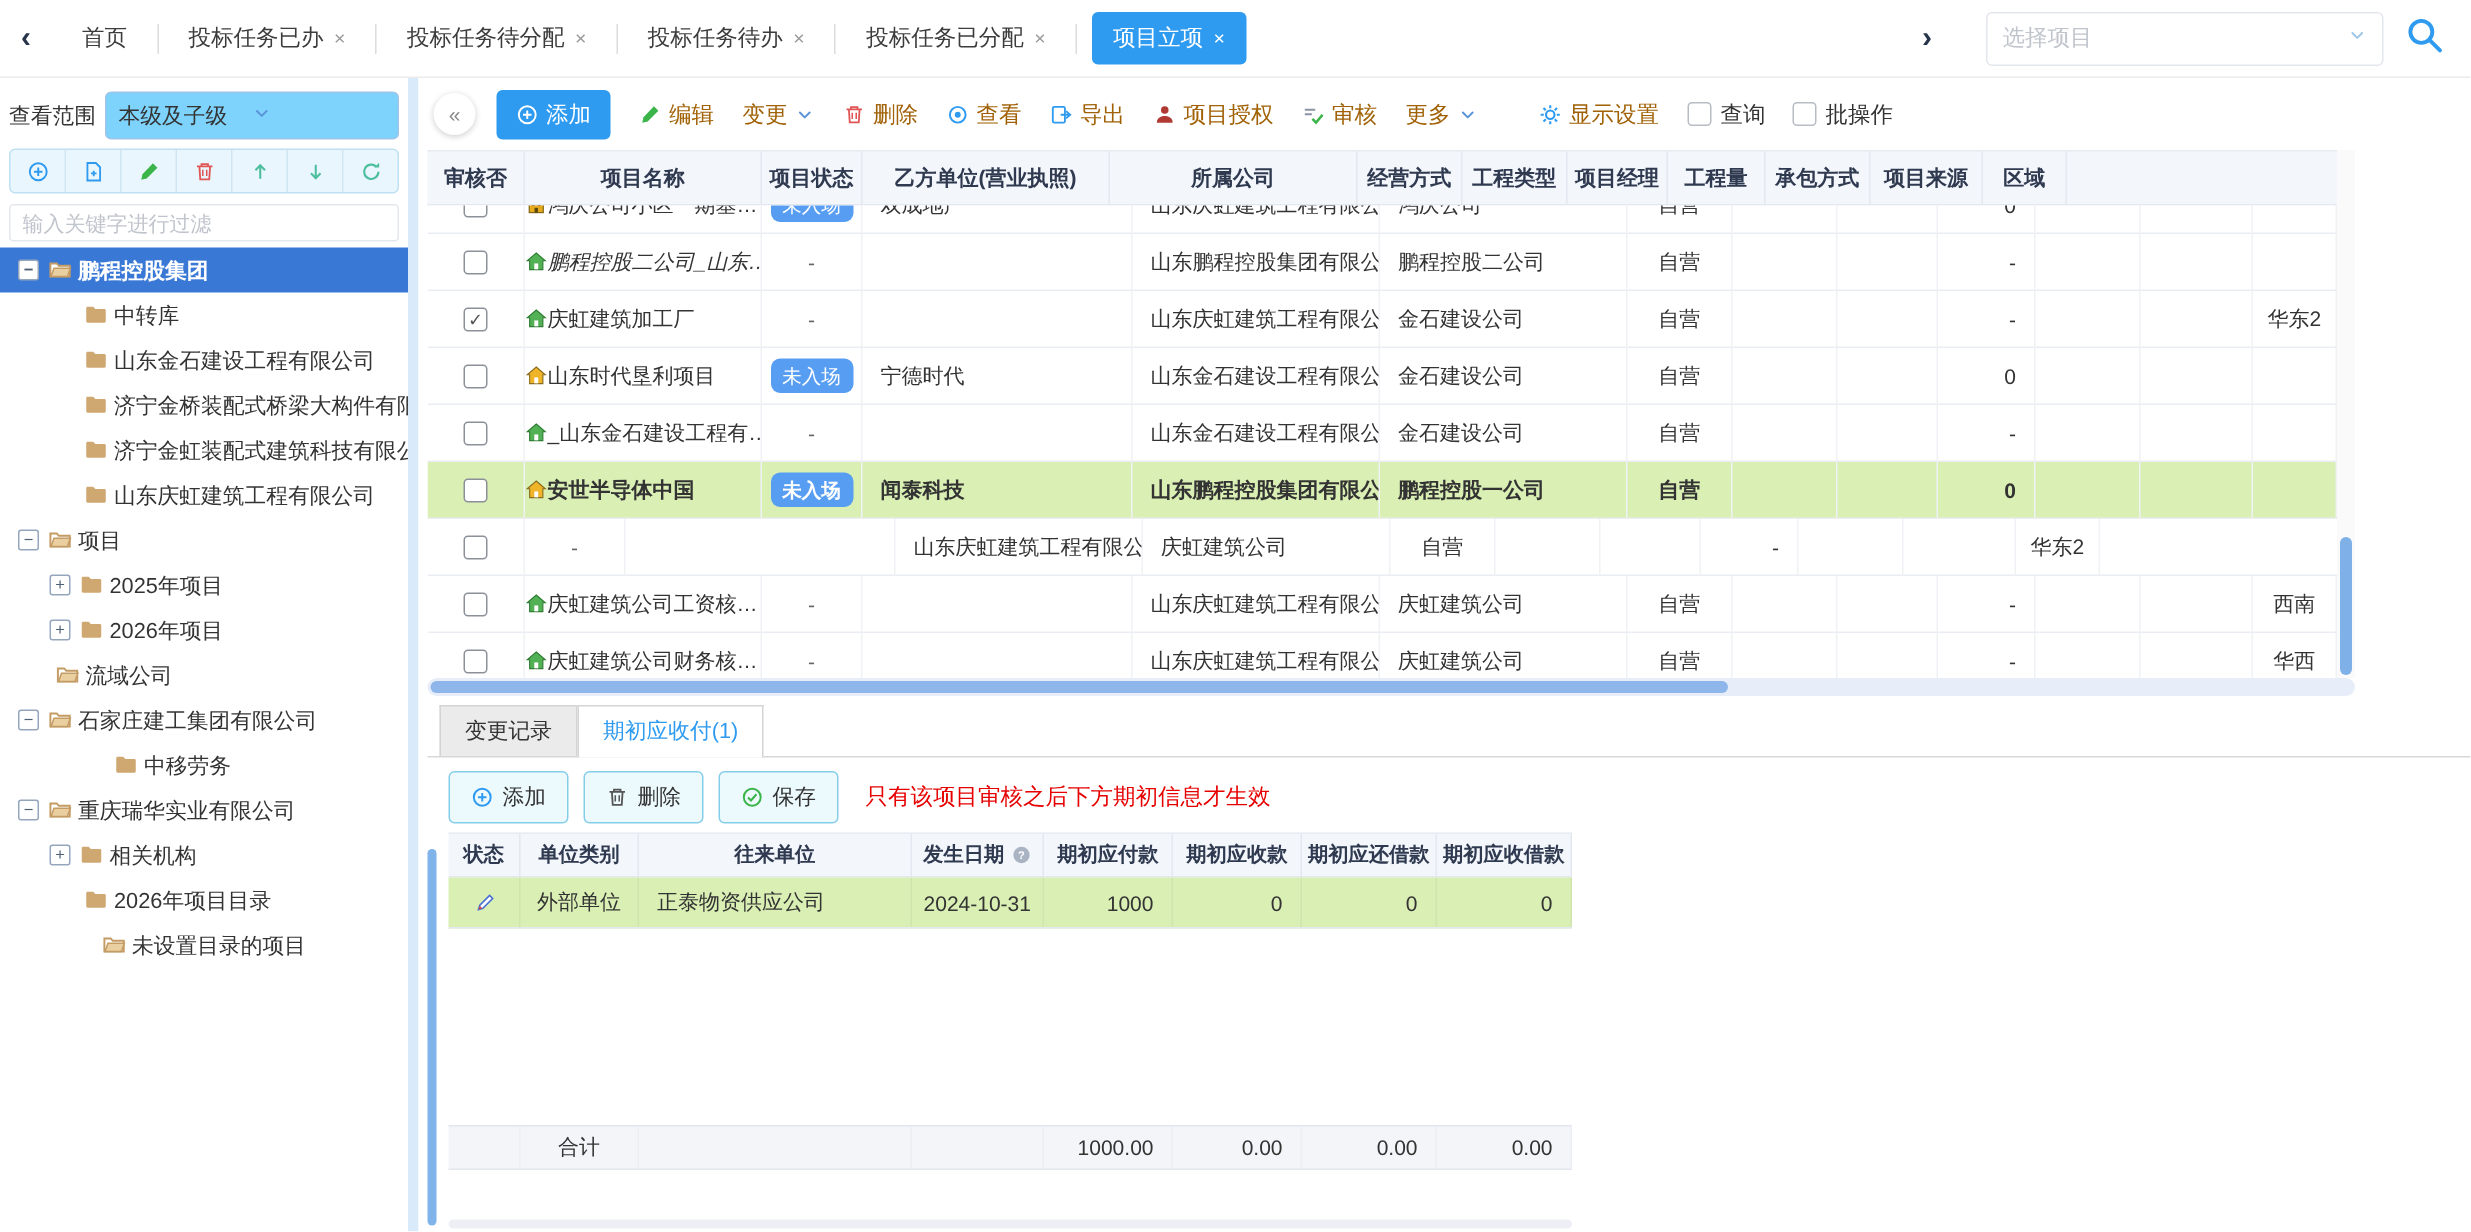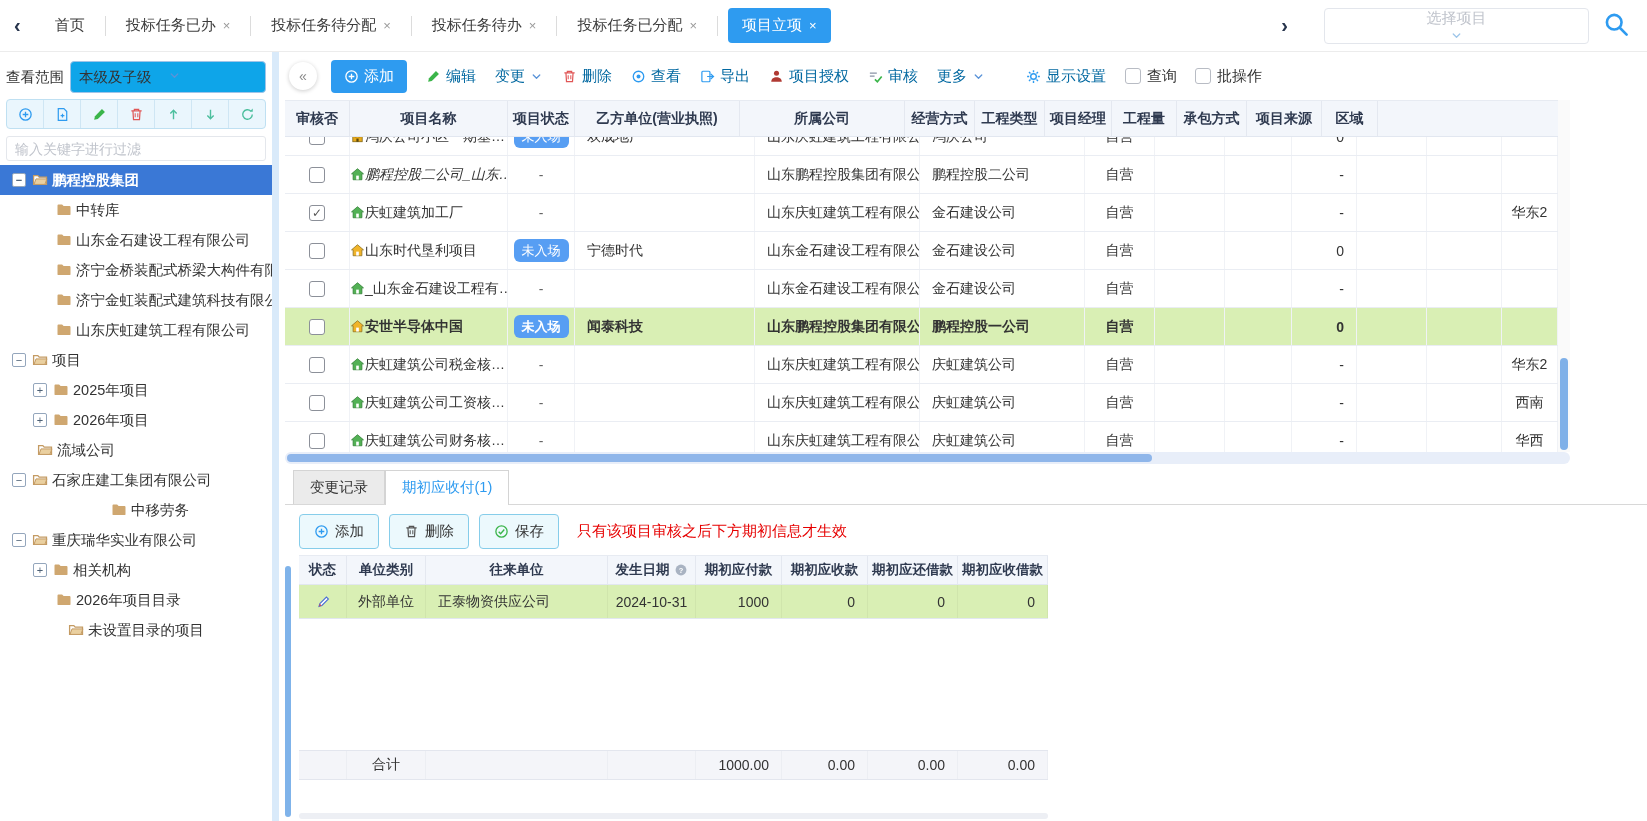--- a/index.html
+++ b/index.html
@@ -13,29 +13,29 @@
   .nav-chев,{}
   .nav-ch { font-size:20px; color:#27344c; font-weight:bold; padding:0 14px; cursor:pointer; }
   .tabs { display:flex; align-items:center; height:100%; }
   .tab { display:flex; align-items:center; gap:7px; padding:0 20px; font-size:15px; color:#3c3c3c; height:100%; cursor:pointer; position:relative; }
   .tab .x { color:#9a9a9a; font-size:13px; }
   .tab-sep { width:1px; height:20px; background:#dcdcdc; }
   .tab.active { height:auto; background:#2e9bf0; color:#fff; border-radius:4px; padding:8px 14px; margin:0 10px; }
   .tab.active .x { color:#fff; }
   .right-ch { margin-left:auto; }
   .proj-select { width:265px; height:36px; border:1px solid #e3e6ec; border-radius:4px; display:flex; align-items:center;
-    padding:0 10px; margin-left:22px; background:#fff;flex-direction:column; }
+    padding:0 10px; margin-left:22px; background:#fff; }
   .proj-select .ph { color:#c0c4cc; font-size:15px; flex:1; }
   .topbar .mag { margin:0 18px 0 14px; cursor:pointer; }
 
   
   .sidebar { position:absolute; top:52px; left:0; width:272px; bottom:0; background:#fff; overflow:hidden; }
   .scope-row { display:flex; align-items:center; gap:6px; margin:9px 6px 6px 6px; font-size:14.5px; color:#333; }
   .scope-select { flex:1; height:32px; border:1px solid #9fc4e8; border-radius:4px; display:flex; align-items:center;
-    padding:0 8px; font-size:14.5px; color:#333; background:#0ea5e9; cursor:pointer; }
+    padding:0 8px; font-size:14.5px; color:#333; background:#7dd3fc; cursor:pointer; }
   .scope-select span { flex:1; }
   .tree-tools { display:flex; margin:2px 6px; border:1px solid #bfe0f2; background:#eaf6fd; border-radius:4px; height:30px; overflow:hidden; }
   .ttool { flex:1; display:flex; align-items:center; justify-content:center; border-right:1px solid #cfe6f4; cursor:pointer; }
   .ttool:last-child { border-right:none; }
   .filter-input { display:block; width:260px; margin:7px 6px 4px 6px; height:25px; border:1px solid #e4e7ec; border-radius:3px;
     padding:0 8px; font-size:14px; color:#333; outline:none; font-family:inherit; }
   .filter-input::placeholder { color:#c0c4cc; }
   .tree { font-size:14.5px; }
   .tnode { display:flex; align-items:center; height:30px; white-space:nowrap; overflow:hidden; cursor:pointer; color:#333; }
   .tnode .exp { width:14px; height:14px; border:1px solid #94a6bc; background:#fff; color:#4d6075; font-size:11px; line-height:12px;
@@ -44,21 +44,21 @@
   .tnode.sel { background:#3a78d6; color:#fff; font-weight:bold; }
   .tnode.shade { background:#f2f3f5; }
 
   .splitter { position:absolute; top:52px; left:272px; width:7px; bottom:0; background:#d9eafa; }
 
   
   .main { position:absolute; top:52px; left:279px; right:0; bottom:0; background:#fff; }
   .mtoolbar { height:48px; display:flex; align-items:center; padding-left:10px; }
   .collapse-btn { width:28px; height:28px; border-radius:50%; background:#fff; box-shadow:0 1px 4px rgba(0,0,0,.2);
     display:flex; align-items:center; justify-content:center; color:#8a8a8a; font-size:14px; cursor:pointer; margin-right:14px; }
-  .mbtn { display:flex; align-items:center; gap:5px; font-size:15px; color:#0369a1; margin-right:19px; cursor:pointer; }
+  .mbtn { display:flex; align-items:center; gap:5px; font-size:15px; color:#a16207; margin-right:19px; cursor:pointer; }
   .mbtn.primary { background:#2e9bf0; color:#fff; border-radius:4px; padding:7px 13px; }
   .mbtn .chev { display:flex; }
   .mcheck { display:flex; align-items:center; gap:6px; font-size:15px; color:#333; margin-right:18px; cursor:pointer; }
   .cb { width:16px; height:16px; border:1px solid #b8bcc4; border-radius:3px; background:#fff; }
   .gap-lg { margin-left:22px; }
 
   
   .grid { position:absolute; top:48px; left:6px; width:1285px; }
   .gh { display:flex; height:37px; background:#f3f6fb; border-top:1px solid #e7ebf2; border-bottom:1px solid #e2e7f0; width:1273px; }
   .gh .hc { display:flex; align-items:center; justify-content:center; font-size:14px; color:#2f3a50; font-weight:bold;
@@ -309,21 +309,21 @@
         <div class="tnode" style="padding-left: 12px;">
           <span class="exp">−</span>
           <span class="ficon">
             <svg width="16" height="16" viewBox="0 0 16 16" fill="none" xmlns="http://www.w3.org/2000/svg">
               <path d="M1.6 3.6h4.2l1.4 1.6h7.3v7.2H1.6z" fill="#fff" stroke="#c49b63" stroke-width="1.3"></path>
               <path d="M4 6.9h10.9l-2 5.5H2z" fill="#ead0a0" stroke="#c49b63" stroke-width="1"></path>
             </svg>
           </span>
           <span>石家庄建工集团有限公司</span>
         </div>
-        <div class="tnode" style="padding-left: 28px; justify-content: center;">
+        <div class="tnode" style="padding-left: 76px;">
           <span class="ficon">
             <svg width="16" height="16" viewBox="0 0 16 16" fill="none" xmlns="http://www.w3.org/2000/svg">
               <path d="M1.5 3.4c0-.5.4-.9.9-.9h3.7l1.5 1.5h6c.5 0 .9.4.9.9v7.3c0 .5-.4.9-.9.9H2.4c-.5 0-.9-.4-.9-.9z" fill="#cfa770"></path>
             </svg>
           </span>
           <span>中移劳务</span>
         </div>
         <div class="tnode" style="padding-left: 12px;">
           <span class="exp">−</span>
           <span class="ficon">
@@ -649,29 +649,20 @@
               <div class="c ac" style="flex: 0 0 67px; width: 67px;"></div>
               <div class="c ar" style="flex: 0 0 65px; width: 65px;">0</div>
               <div class="c ac" style="flex: 0 0 70px; width: 70px;"></div>
               <div class="c ac" style="flex: 0 0 75px; width: 75px;"></div>
               <div class="c ac" style="flex: 0 0 56px; width: 56px;"></div>
             </div>
             <div class="grow">
               <div class="c ac" style="flex: 0 0 65px; width: 65px;">
                 <span class="rcheck"></span>
               </div>
-              <div class="c " style="flex: 0 0 158px; width: 158px;">
-                <span style="display: flex;">
-                  <svg width="15" height="15" viewBox="0 0 16 16" fill="none" xmlns="http://www.w3.org/2000/svg">
-                    <path d="M8 1.8l6.4 5.5h-1.7v6.3H3.3V7.3H1.6z" fill="#53b155" stroke="#2e7d32" stroke-width=".8"></path>
-                    <rect x="6.6" y="9.2" width="2.8" height="4.2" fill="#fff"></rect>
-                  </svg>
-                </span>
-                <span>庆虹建筑公司税金核…</span>
-              </div>
               <div class="c ac" style="flex: 0 0 67px; width: 67px;">
                 <span class="dash">-</span>
               </div>
               <div class="c al" style="flex: 0 0 180px; width: 180px;"></div>
               <div class="c al" style="flex: 0 0 165px; width: 165px;">山东庆虹建筑工程有限公司</div>
               <div class="c al" style="flex: 0 0 165px; width: 165px;">庆虹建筑公司</div>
               <div class="c ac" style="flex: 0 0 70px; width: 70px;">自营</div>
               <div class="c ac" style="flex: 0 0 70px; width: 70px;"></div>
               <div class="c ac" style="flex: 0 0 67px; width: 67px;"></div>
               <div class="c ar dash" style="flex: 0 0 65px; width: 65px;">-</div>

